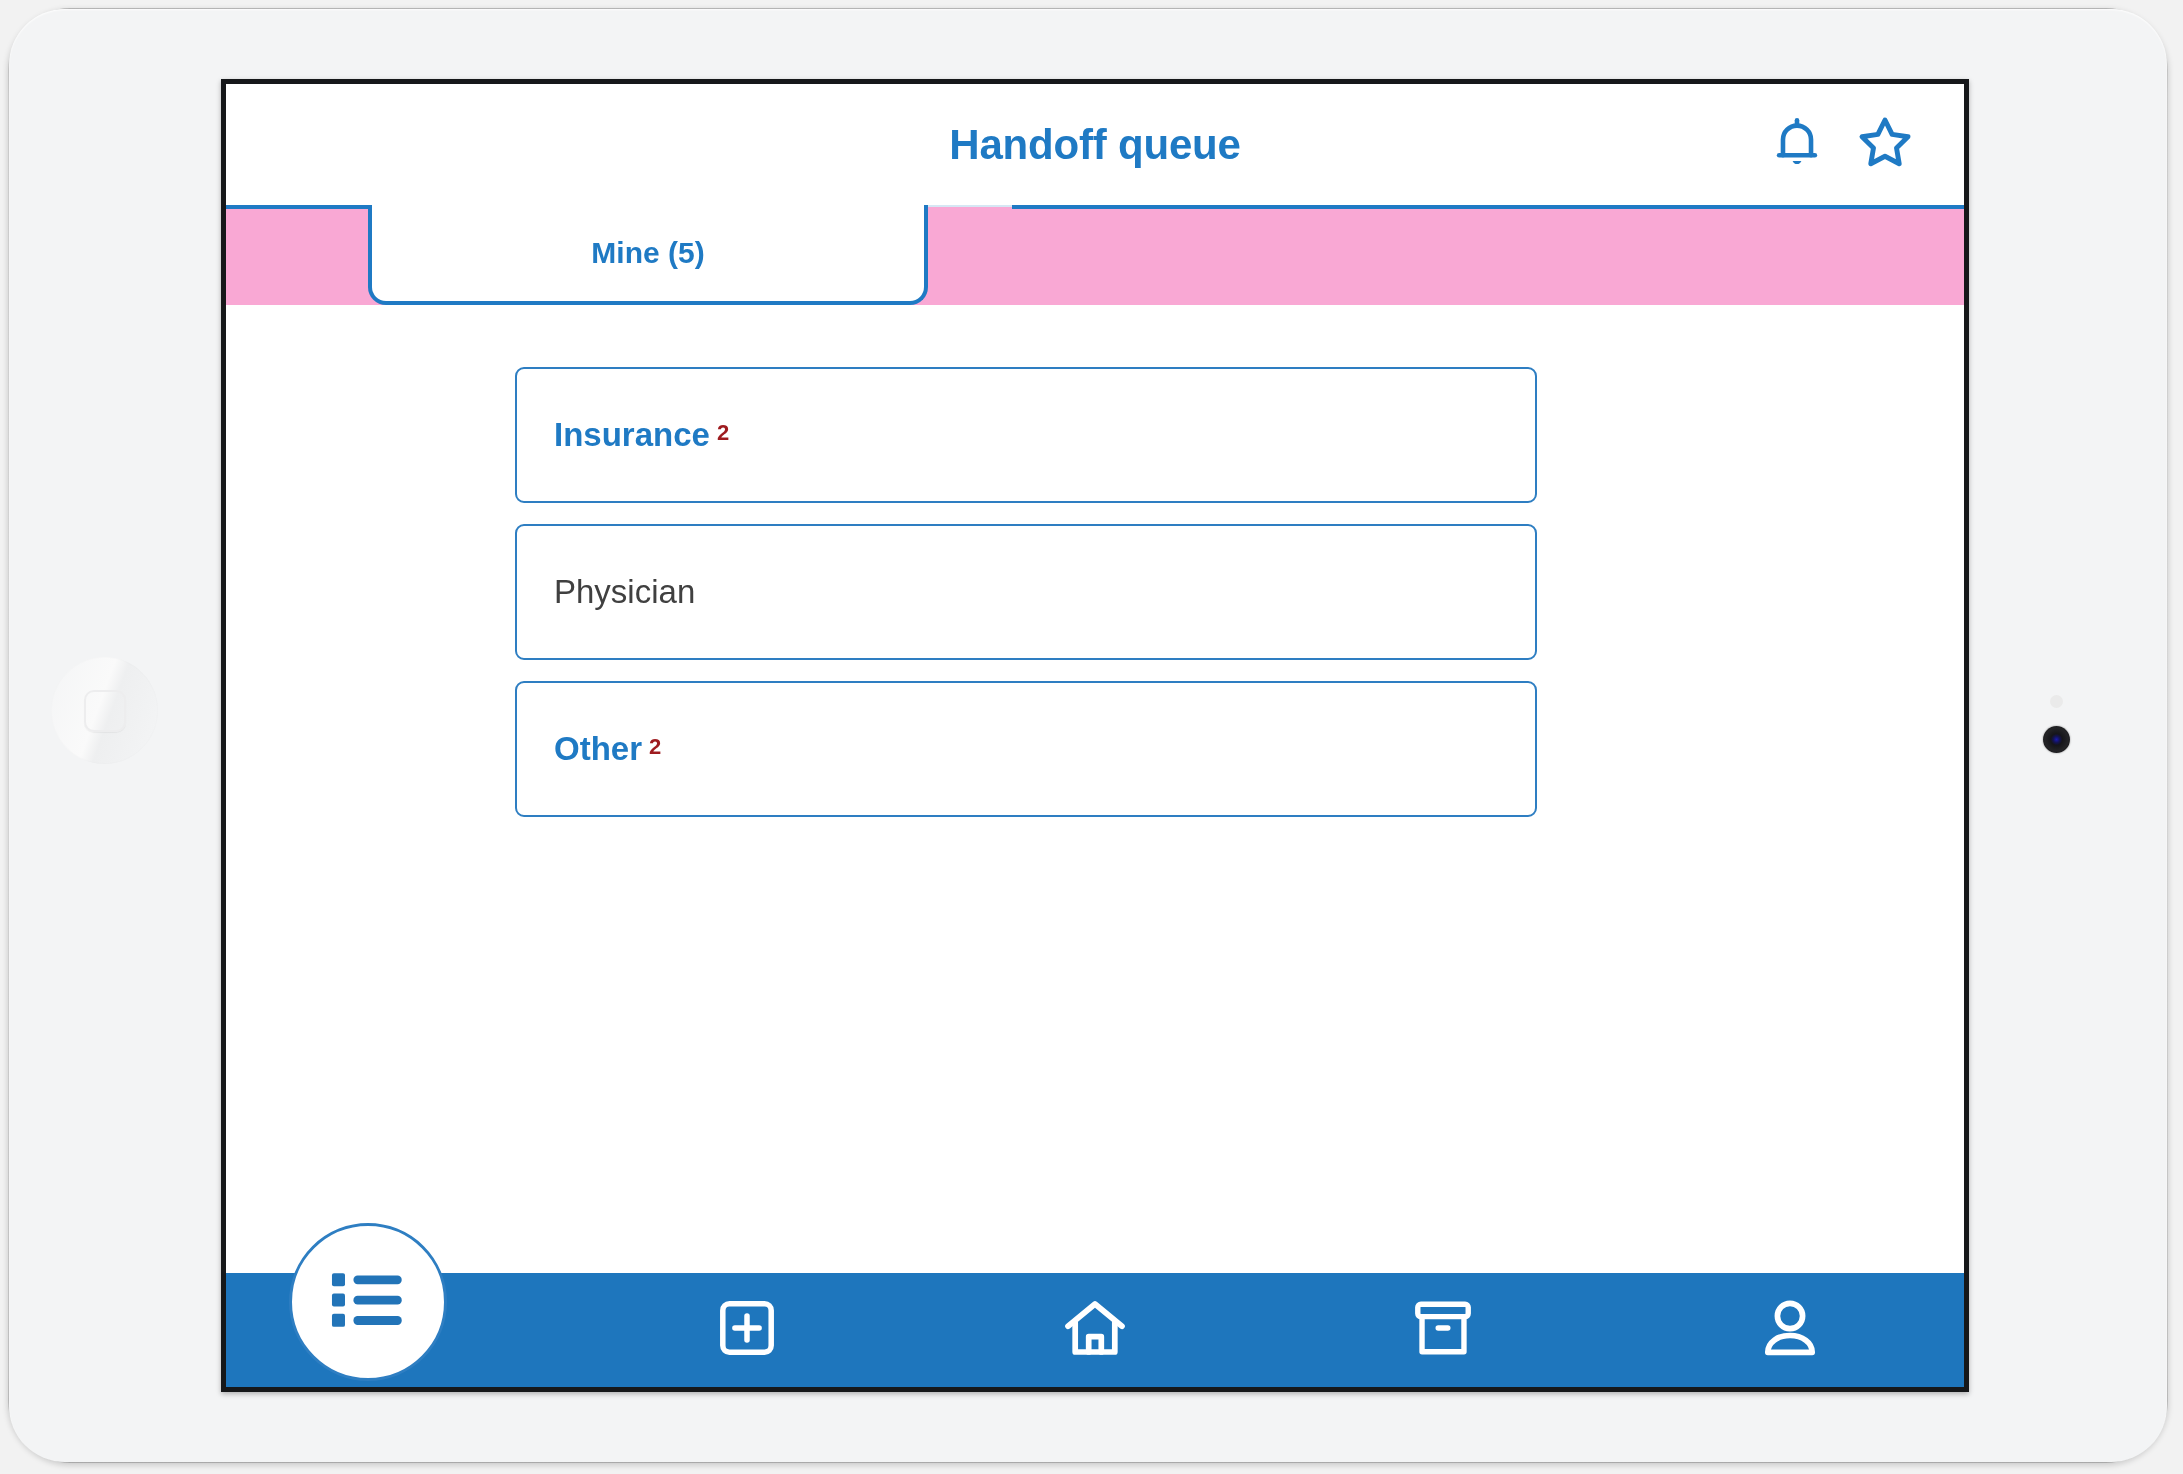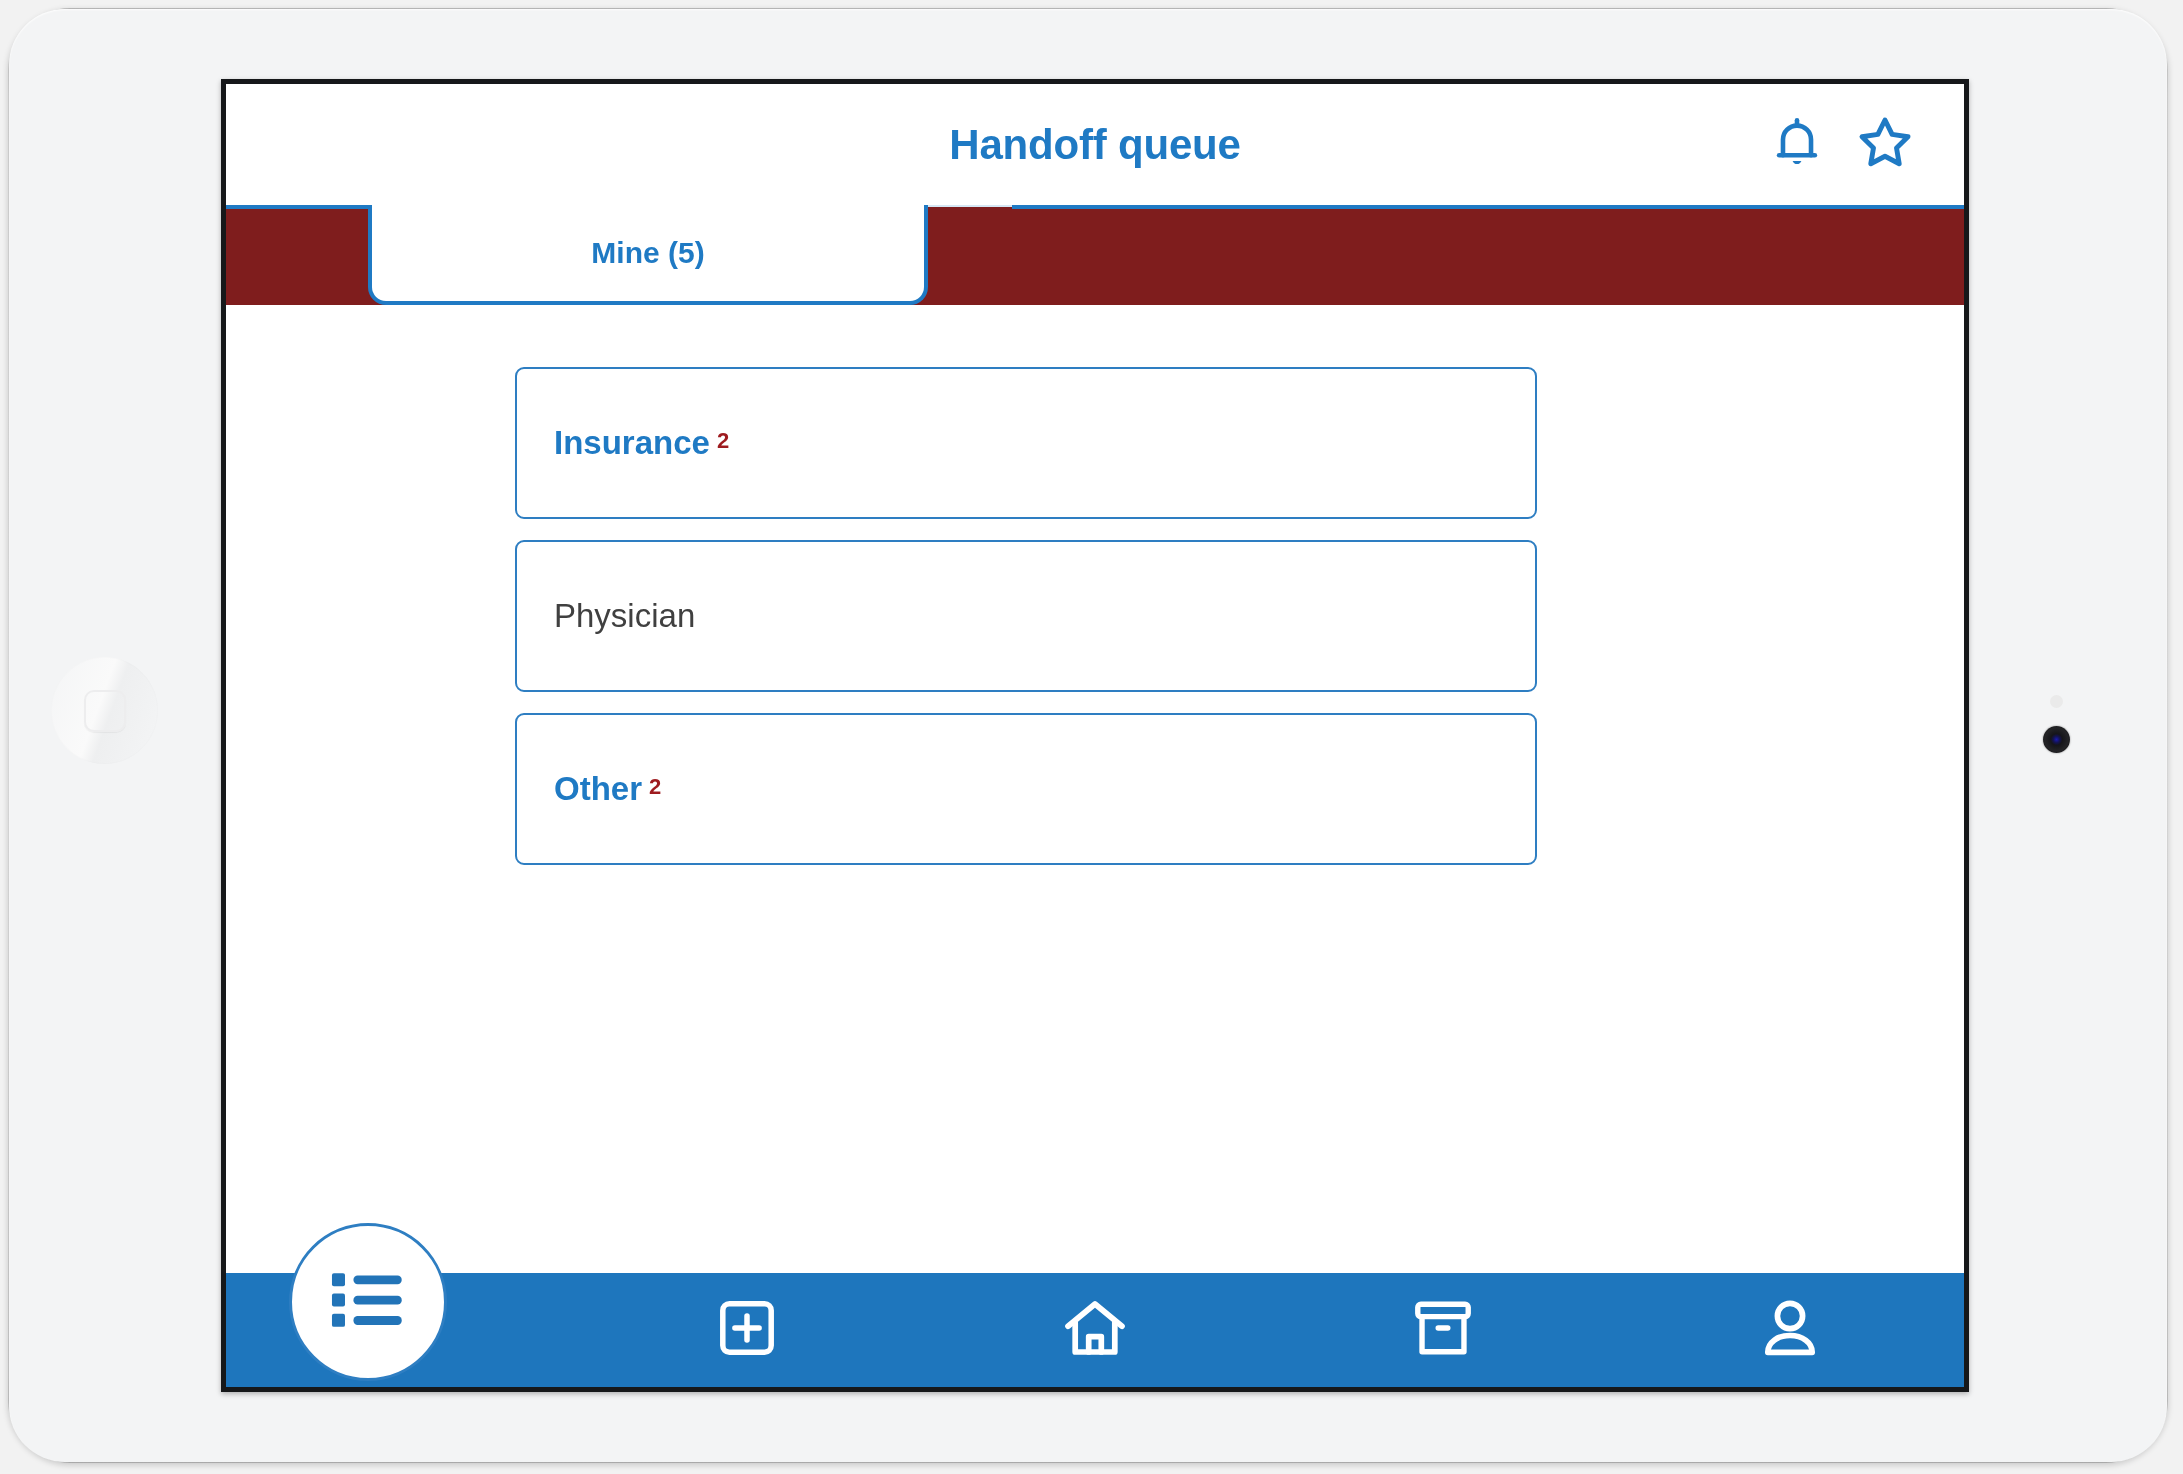--- a/index.html
+++ b/index.html
@@ -133,21 +133,21 @@
     display: flex;
     align-items: center;
     justify-content: center;
     cursor: pointer;
   }
 
   
   #tab-strip {
     position: relative;
     height: 100px;
-    background: #7f1d1d;
+    background: #f9a8d4;
   }
   #tab-baseline {
     position: absolute;
     left: 0; right: 0; top: 0;
     height: 4px;
     background: #1f7ac4;
   }
   #tab-baseline-faint {
     position: absolute;
     left: 0; right: 0; top: 0;
@@ -192,21 +192,21 @@
   }
 
   
   #queue-list {
     position: absolute;
     left: 289px;
     top: 283px;
     width: 1022px;
   }
   .queue-card {
-    height: 152px;
+    height: 136px;
     border: 2.5px solid #2e7ec2;
     border-radius: 9px;
     margin-bottom: 21px;
     display: flex;
     align-items: center;
     padding-left: 37px;
     box-sizing: border-box;
     background: #ffffff;
     cursor: pointer;
   }

